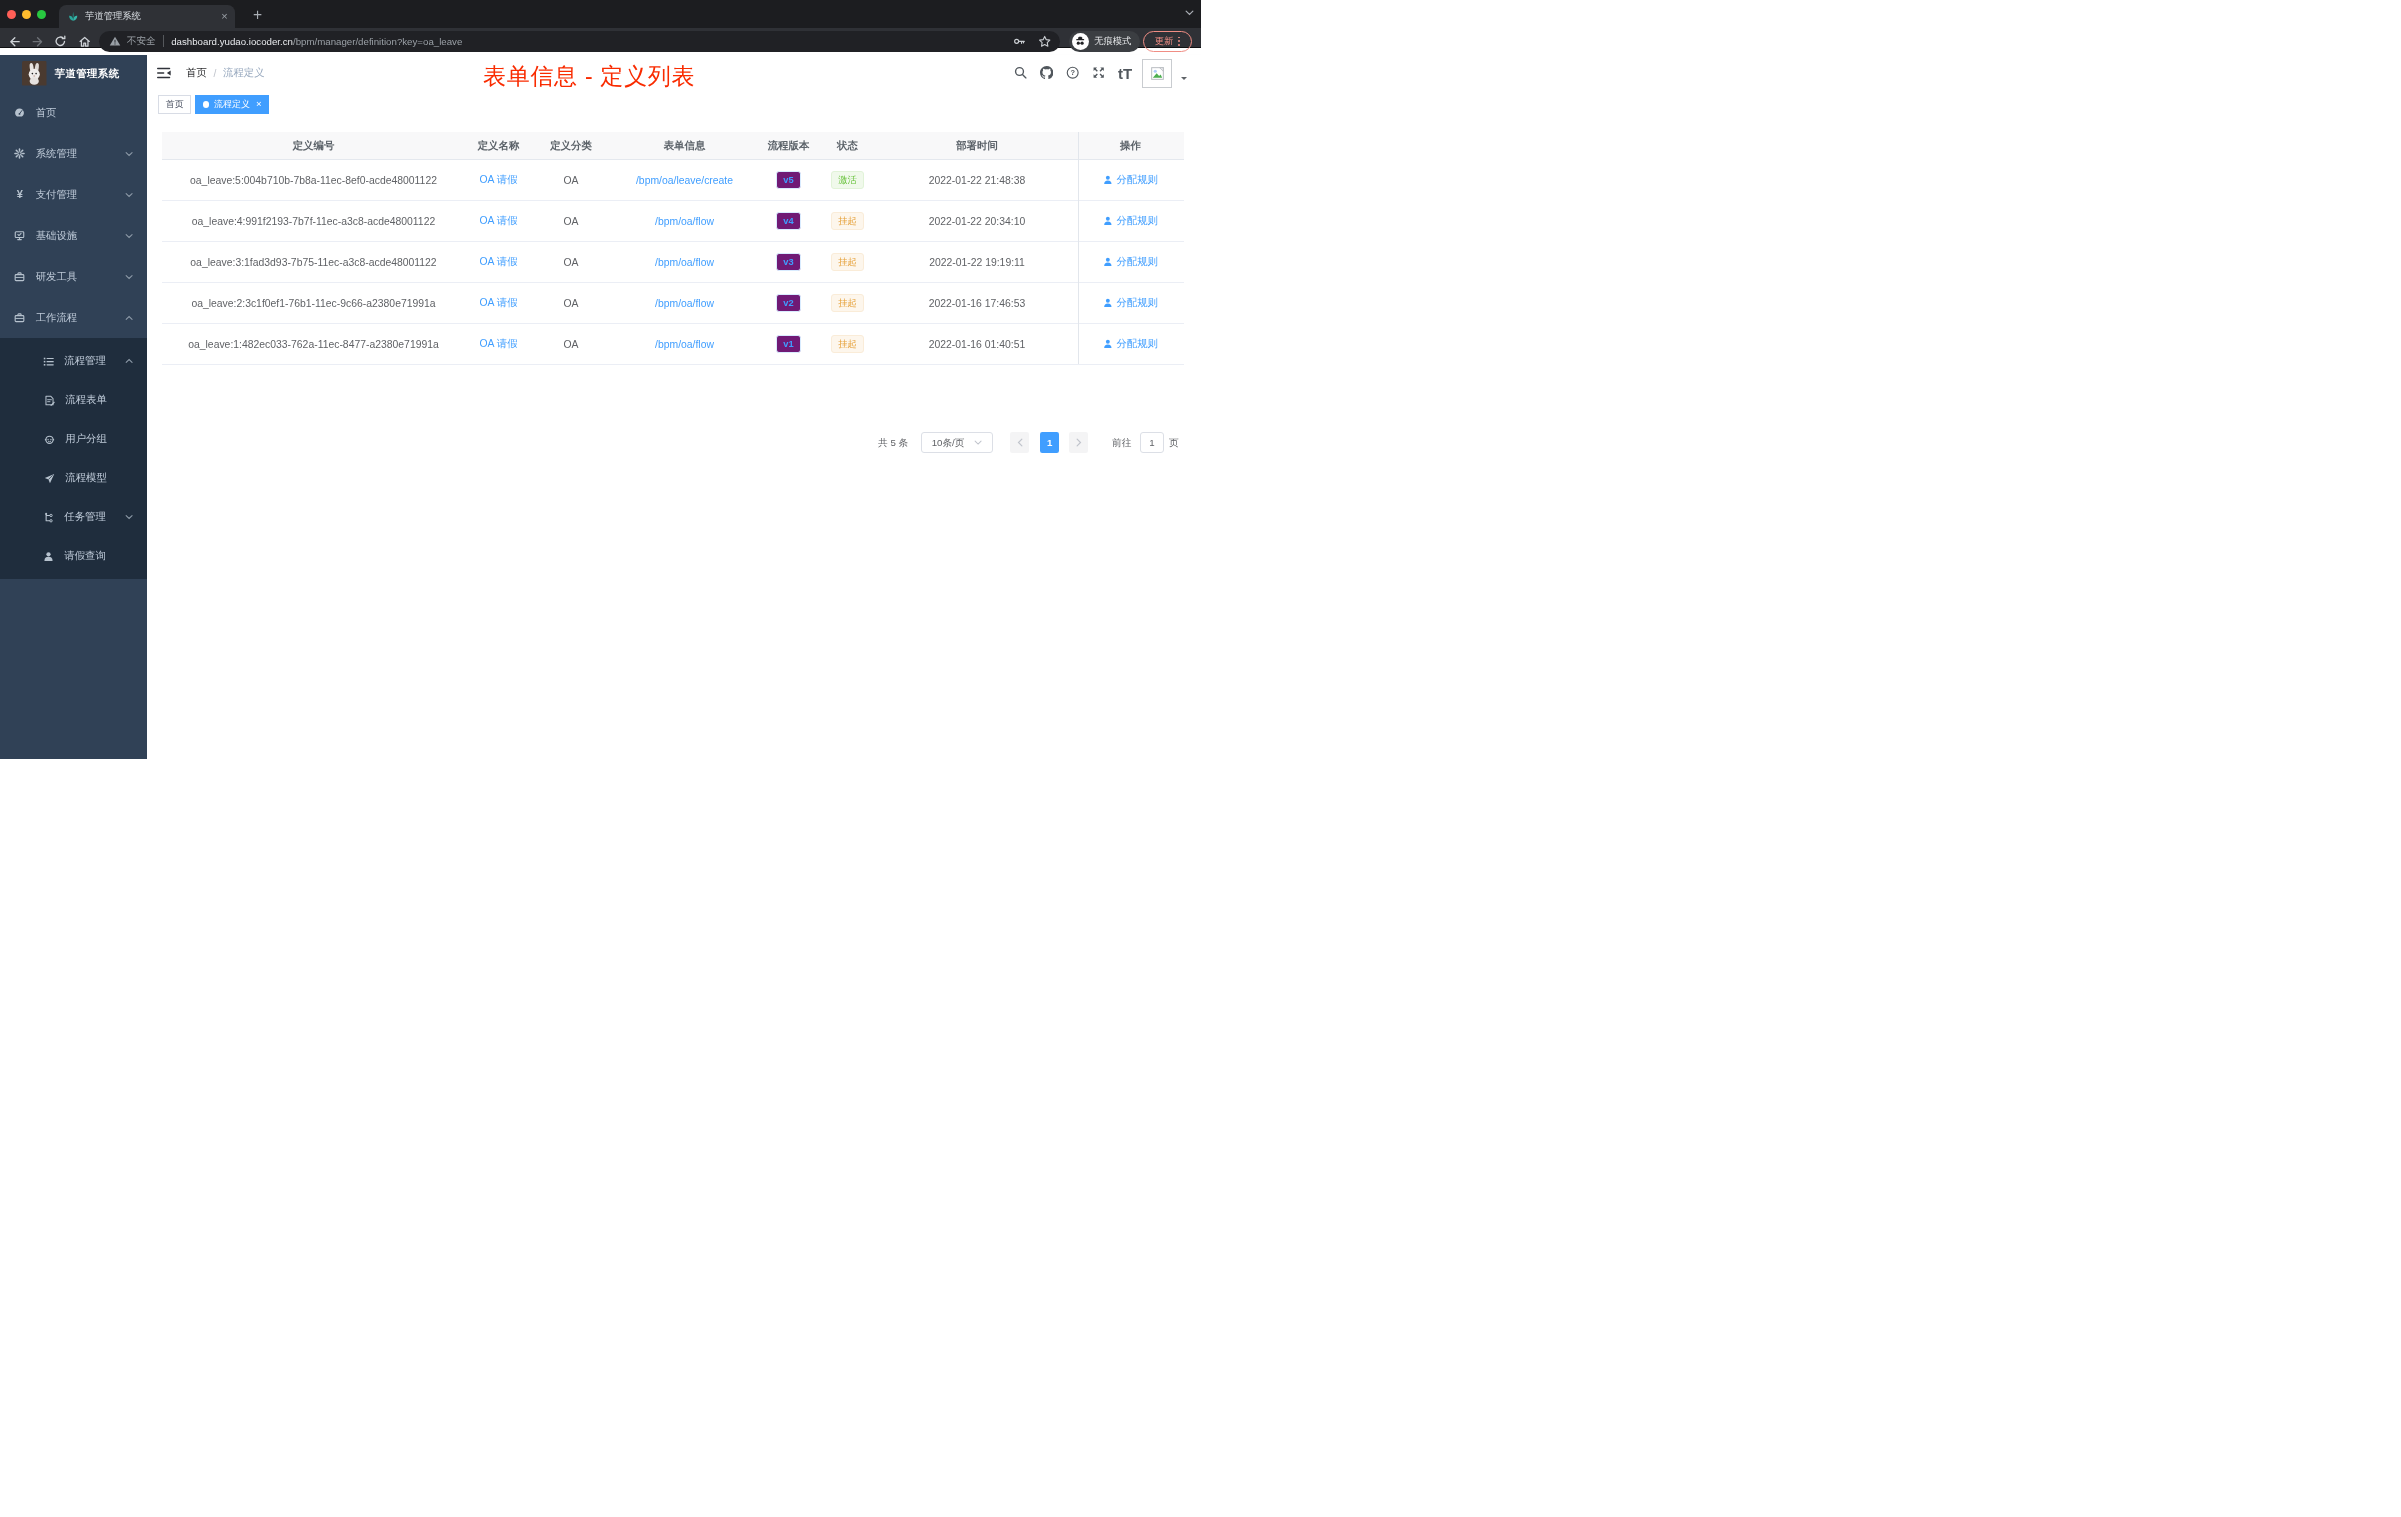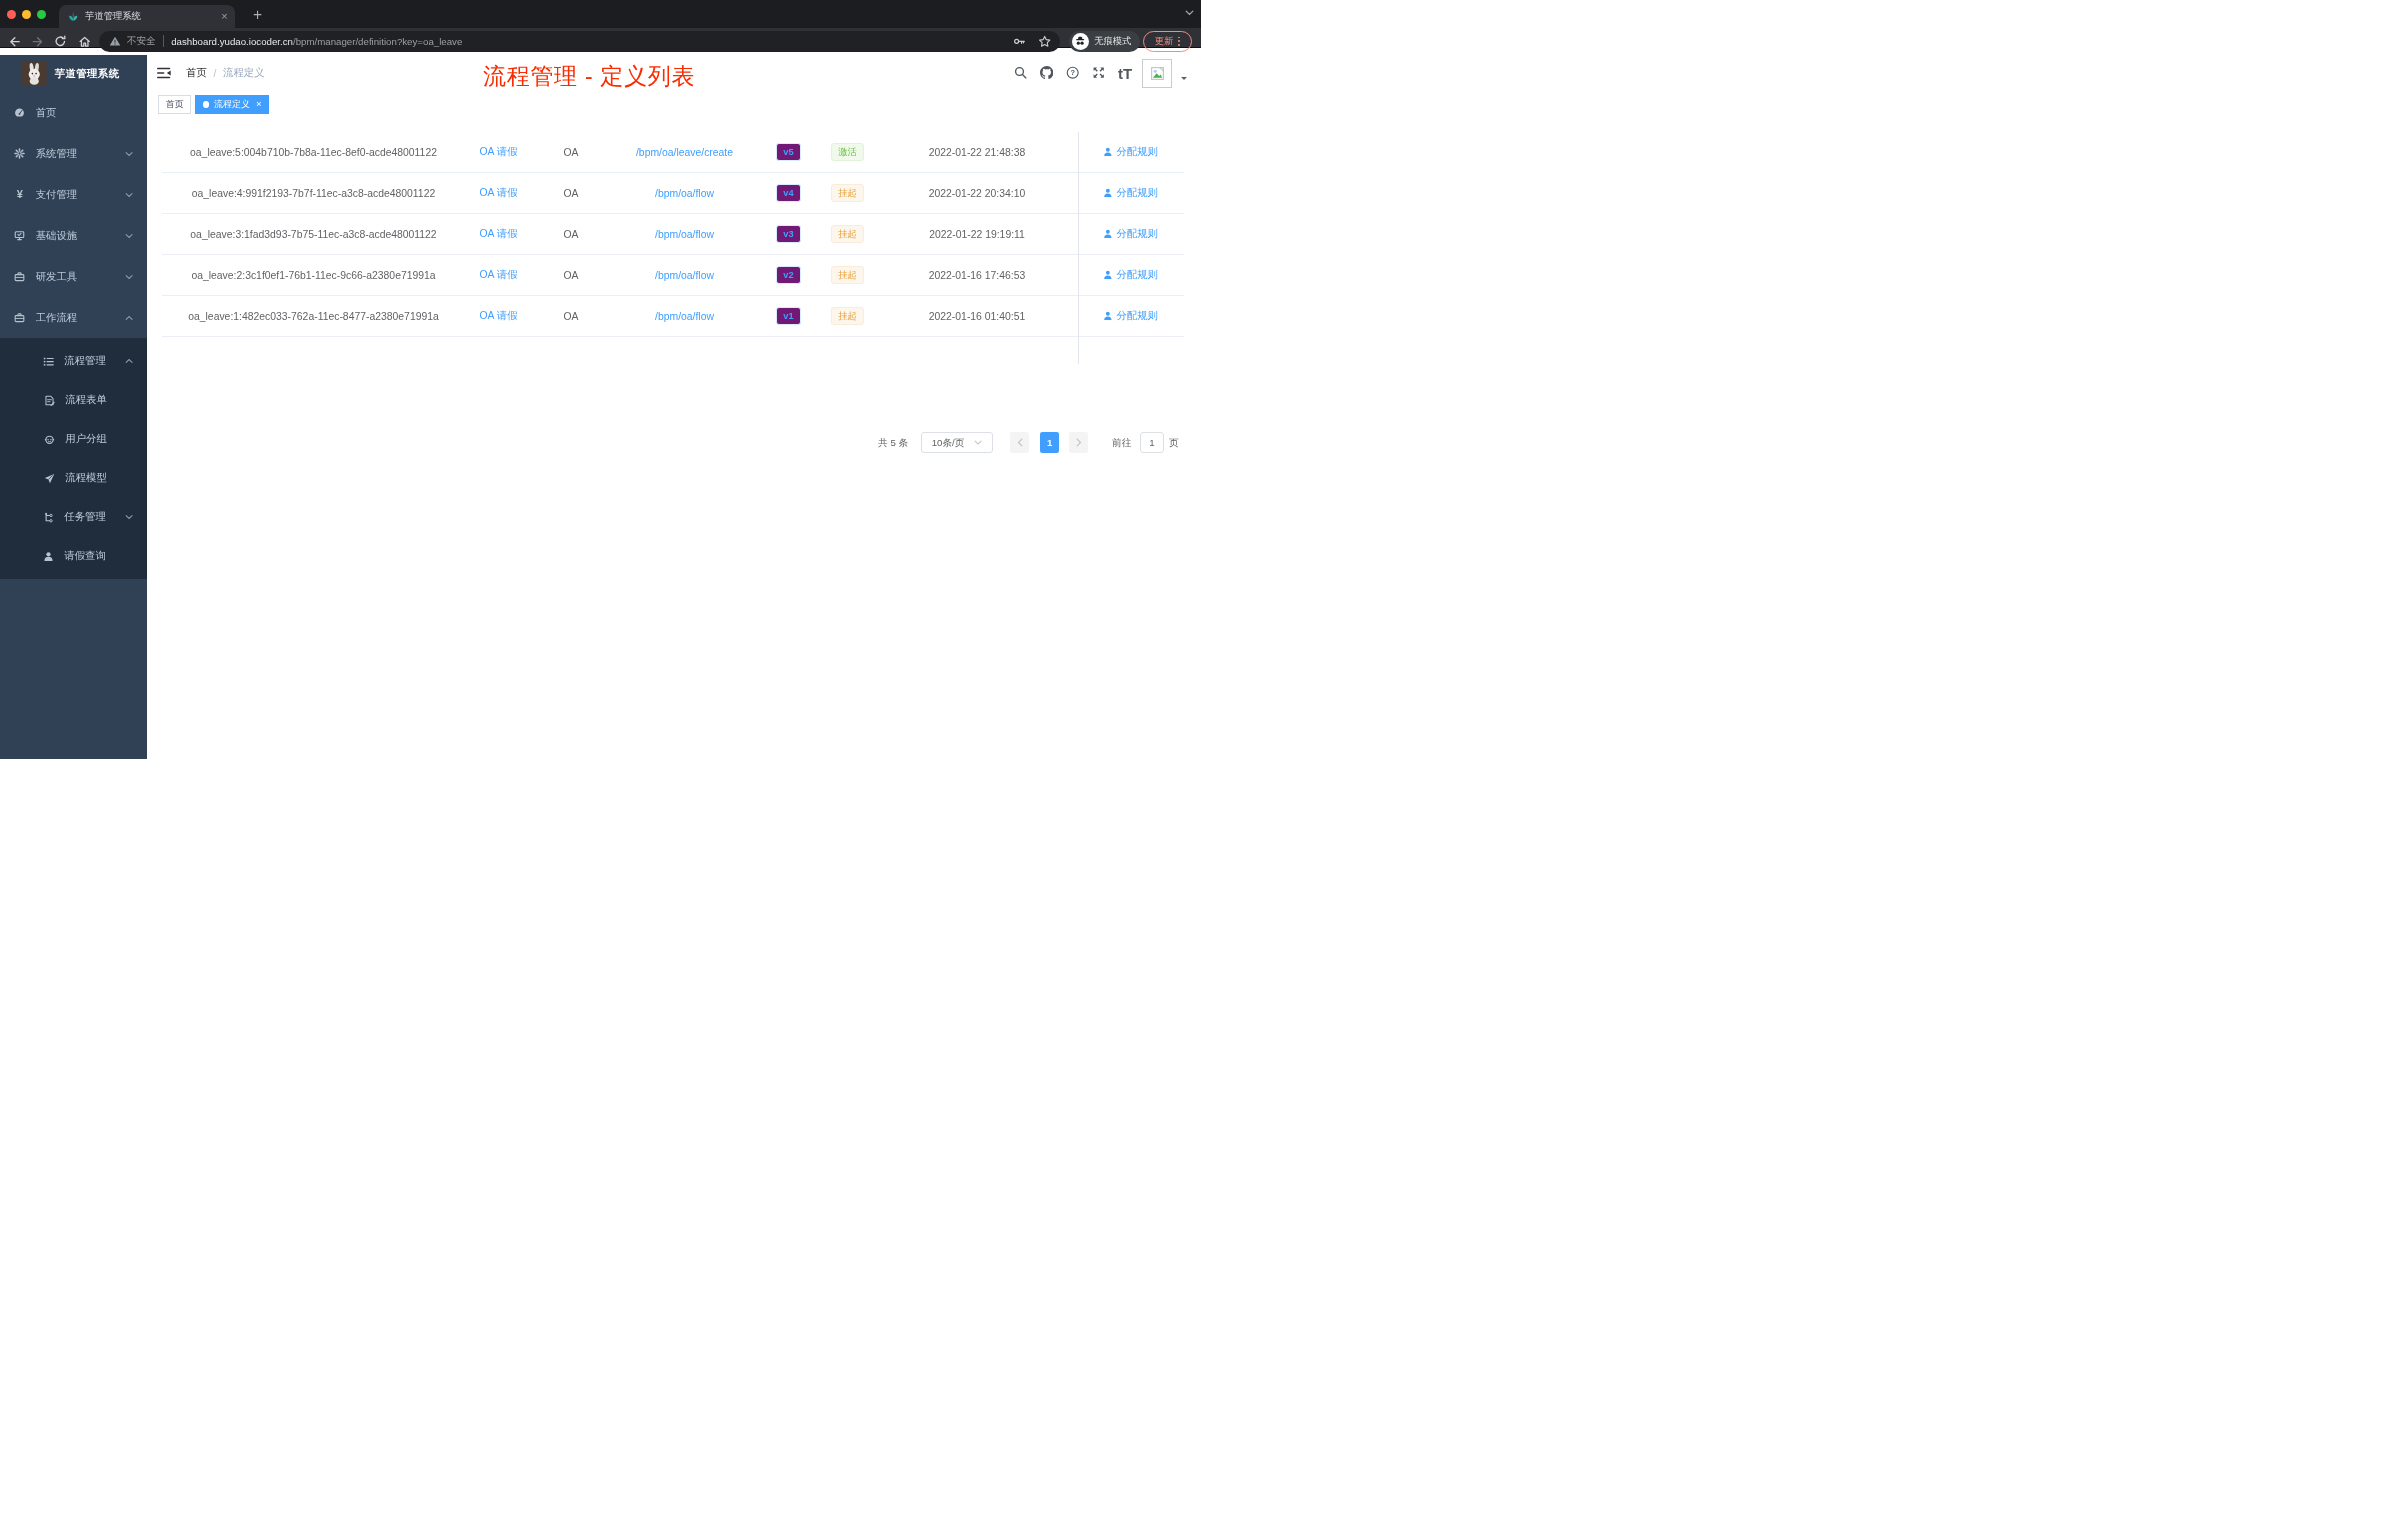--- a/index.html
+++ b/index.html
@@ -467,35 +467,45 @@
           <svg width="15" height="15" viewBox="0 0 18 18">
               <rect x="2" y="2" width="14" height="14" fill="#fff" stroke="#b9bdc2" stroke-width="1.2"></rect>
               <path d="M11.5 2 H16 V6.5 Z" fill="#e8eaed" stroke="#b9bdc2" stroke-width="1"></path>
               <circle cx="6.3" cy="6.3" r="1.9" fill="#aecbfa"></circle>
               <path d="M3.4 14.2 L8 8.6 L10.9 12 L12.8 10.1 L14.6 14.2 Z" fill="#4caf50"></path>
             </svg>
         </span>
         <span class="nav-caret"></span>
       </div>
 
-      <div class="annotation">流程管理 - 定义列表</div>
+      <div class="annotation">表单信息 - 定义列表</div>
 
       <div class="tagsrow">
         <span class="tag-item tag-home">
           <span>首页</span>
         </span>
         <span class="tag-item tag-active">
           <span class="tag-dot"></span>
           <span>流程定义</span>
           <span class="tag-x x-icon"></span>
         </span>
       </div>
 
       <div class="content">
         <div class="table">
+          <div class="thead">
+            <div>定义编号</div>
+            <div>定义名称</div>
+            <div>定义分类</div>
+            <div>表单信息</div>
+            <div>流程版本</div>
+            <div>状态</div>
+            <div>部署时间</div>
+            <div>操作</div>
+          </div>
 
           <div class="trow">
             <div>oa_leave:5:004b710b-7b8a-11ec-8ef0-acde48001122</div>
             <div><a class="link">OA 请假</a></div>
             <div>OA</div>
             <div><a class="link">/bpm/oa/leave/create</a></div>
             <div><span class="tag-pill v-pill">v5</span></div>
             <div><span class="tag-pill s-success">激活</span></div>
             <div>2022-01-22 21:48:38</div>
             <div><span class="action-link">

